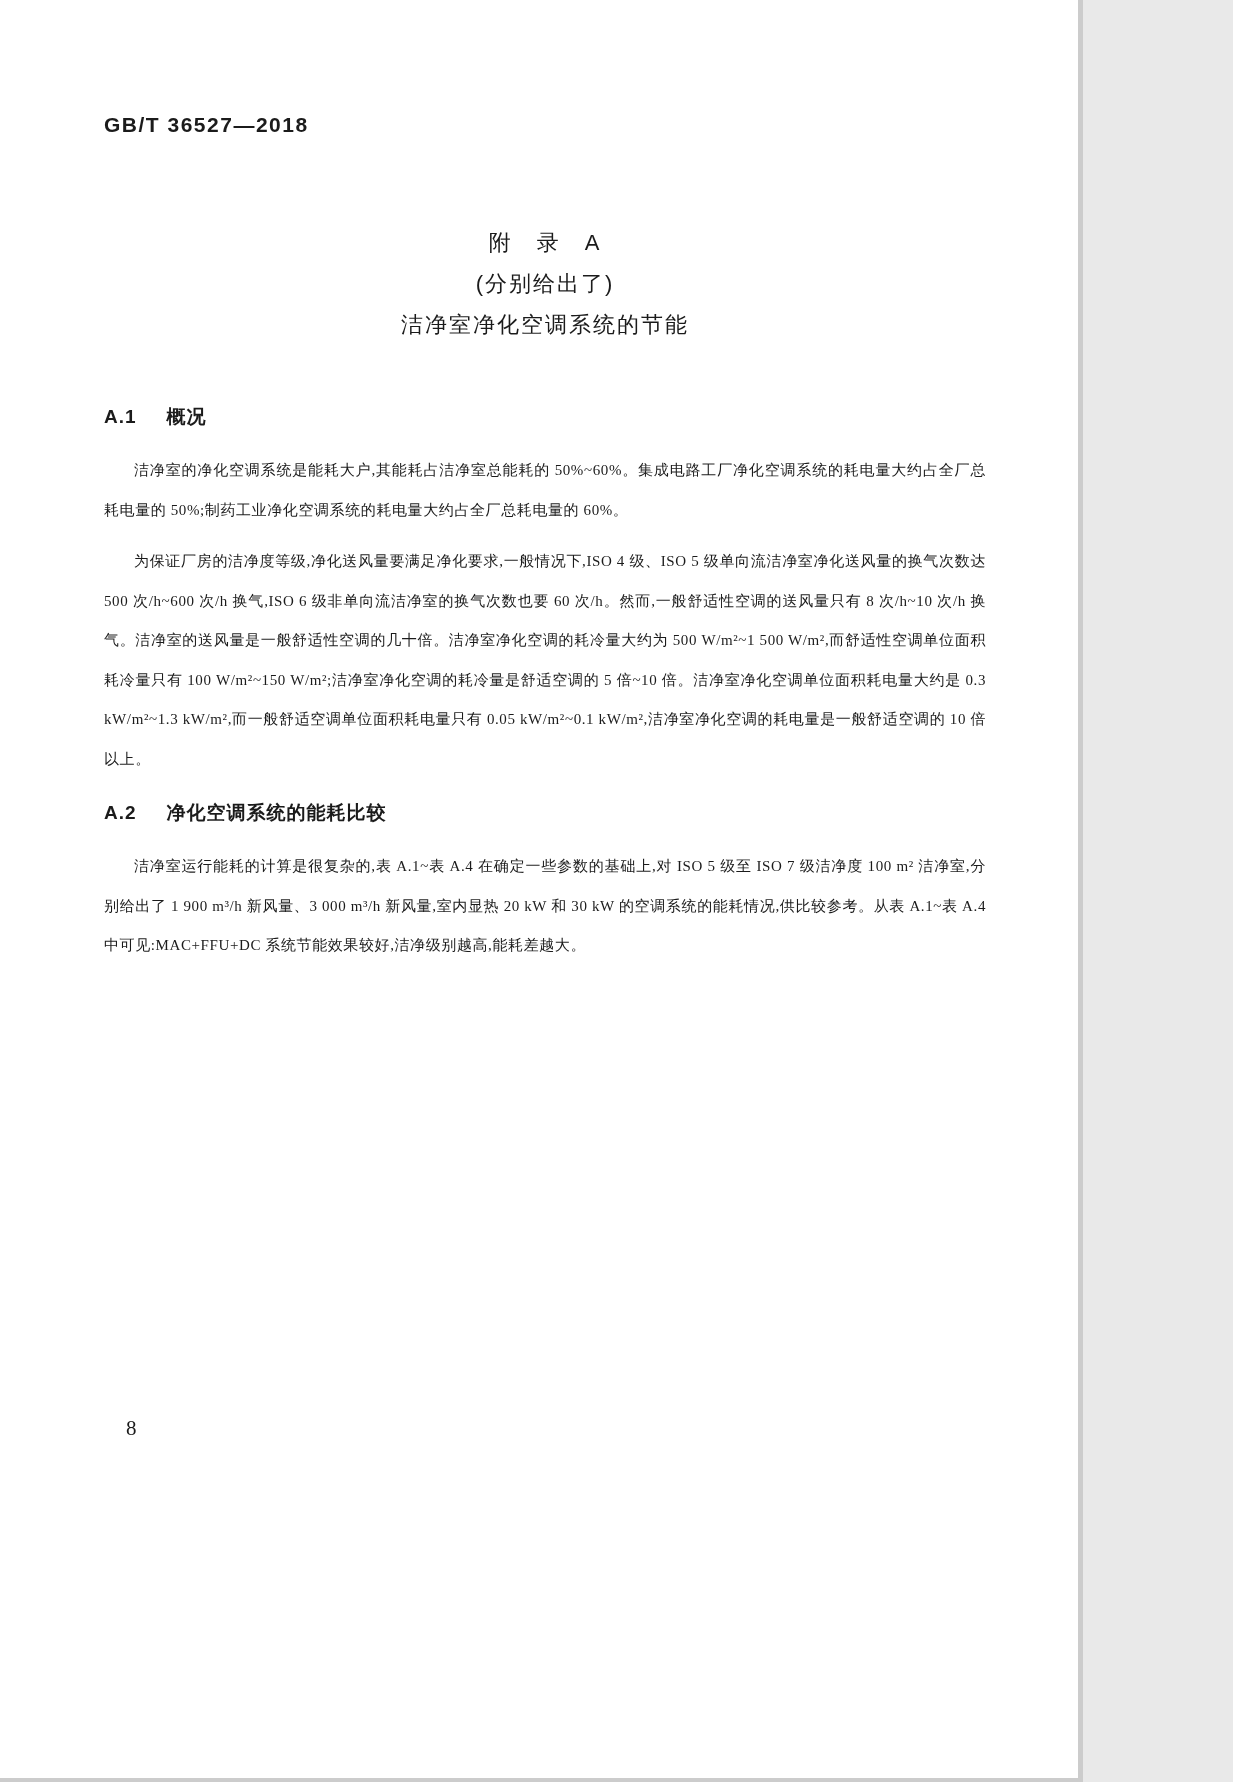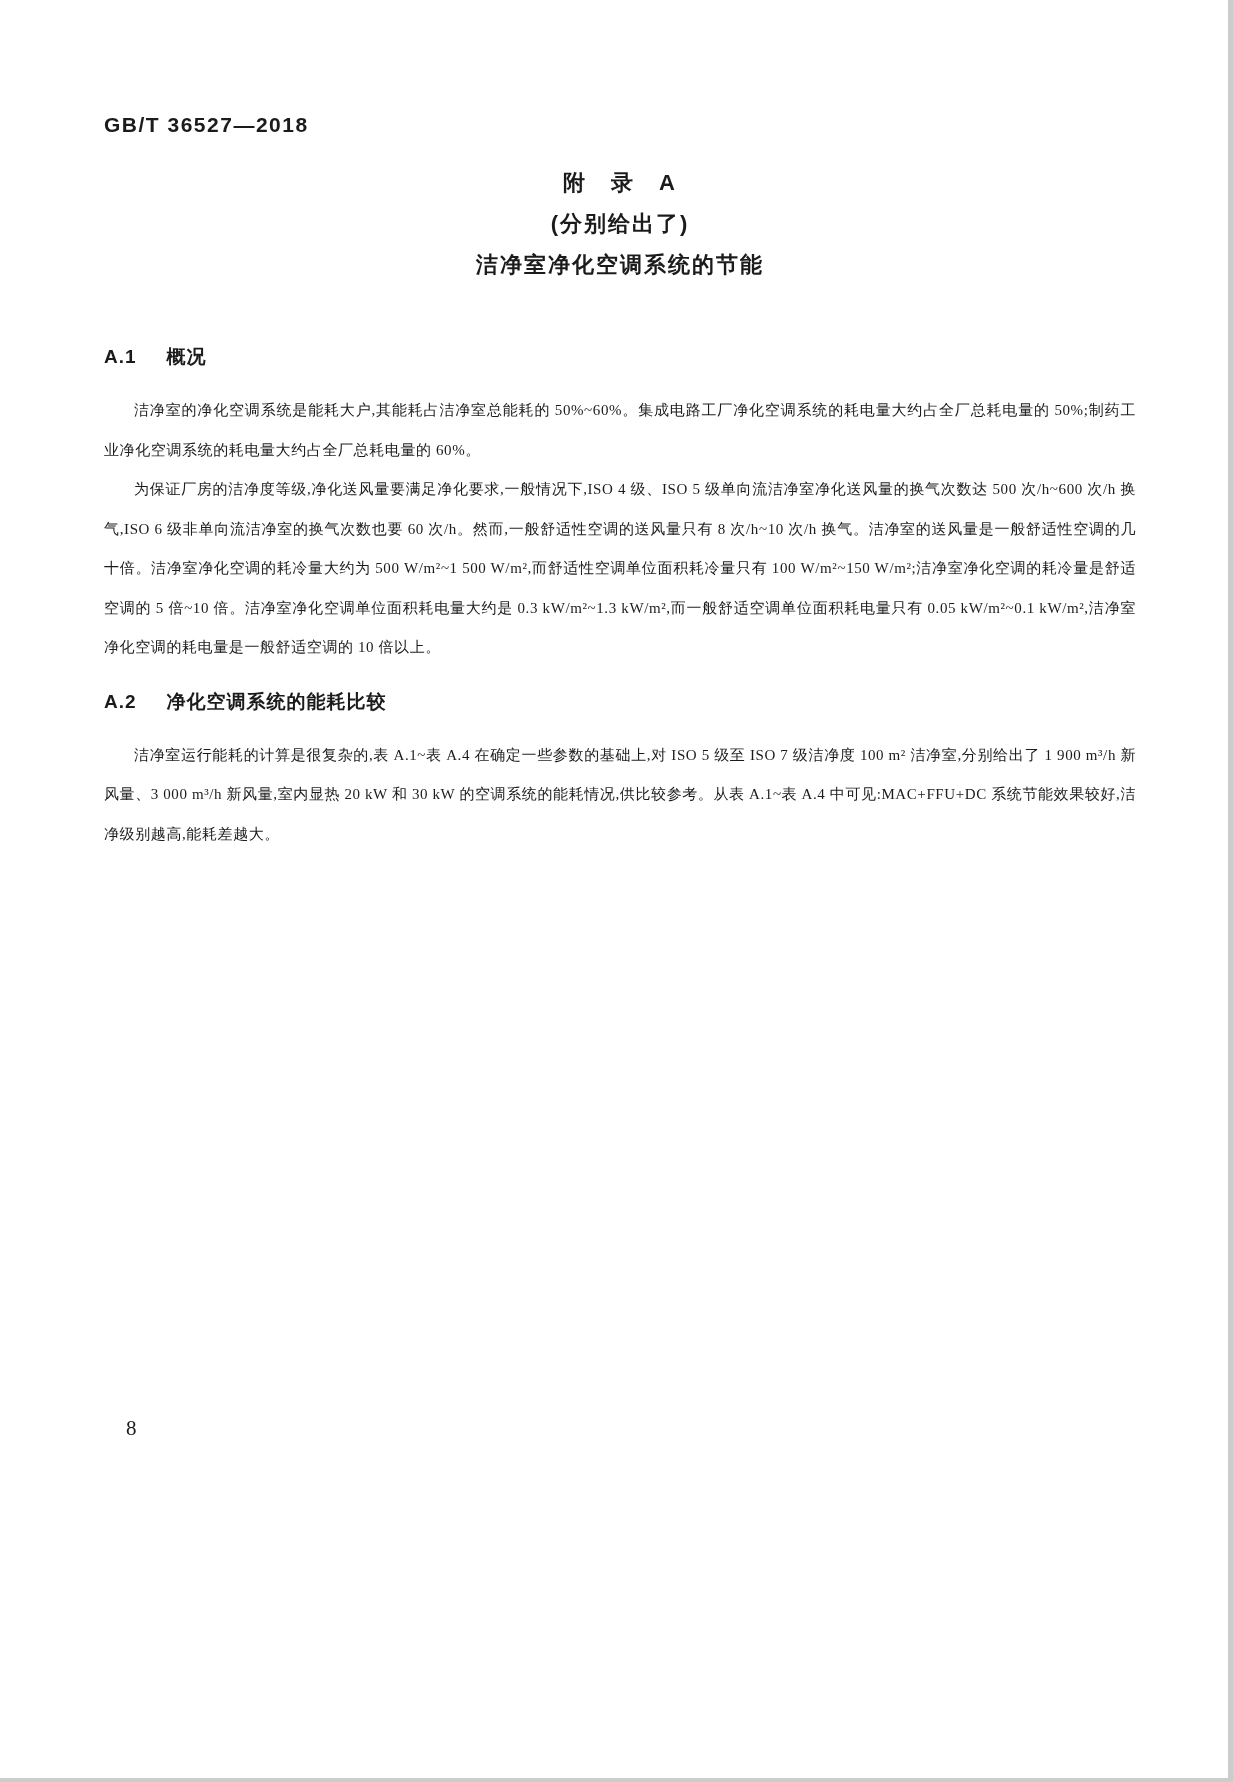--- a/index.html
+++ b/index.html
@@ -2,44 +2,44 @@
 <html lang="zh"><head>
 <meta charset="utf-8">
 <style>
   html, body {
     margin: 0;
     padding: 0;
     background: #e9e9e9;
   }
   .page {
     position: relative;
-    width: 1233px;
+    width: 1083px;
     height: 1782px;
     margin: 0;
     background: #ffffff;
     box-sizing: border-box;
     padding: 112px 92px 0 104px;
     font-family: "Liberation Serif", "DejaVu Serif", serif;
     color: #1b1b1b;
     border-right: 5px solid #cccccc;
     border-bottom: 4px solid #cccccc;
     overflow: hidden;
   }
   .doc-header {
     font-family: "Liberation Sans", "DejaVu Sans", sans-serif;
     font-weight: bold;
     font-size: 21px;
     letter-spacing: 1.5px;
     line-height: 26px;
   }
   .appendix-title {
-    margin-top: 24px;
+    margin-top: 84px;
     text-align: center;
     font-family: "Liberation Sans", "DejaVu Sans", sans-serif;
-    font-weight: bold;
+    font-weight: normal;
     font-size: 22px;
     line-height: 41px;
     letter-spacing: 2px;
   }
   .section-heading {
     margin: 0;
     margin-top: 58px;
     font-family: "Liberation Sans", "DejaVu Sans", sans-serif;
     font-weight: bold;
     font-size: 19px;
@@ -56,21 +56,21 @@
   .body-para {
     margin: 0;
     margin-top: 20px;
     font-size: 15px;
     line-height: 39.5px;
     letter-spacing: 0.6px;
     text-align: justify;
     text-indent: 2em;
   }
   .body-para + .body-para {
-    margin-top: 0;
+    margin-top: 12px;
   }
   .page-number {
     position: absolute;
     left: 126px;
     top: 1416px;
     font-size: 21px;
     font-family: "Liberation Serif", "DejaVu Serif", serif;
   }
 </style>
 </head>

